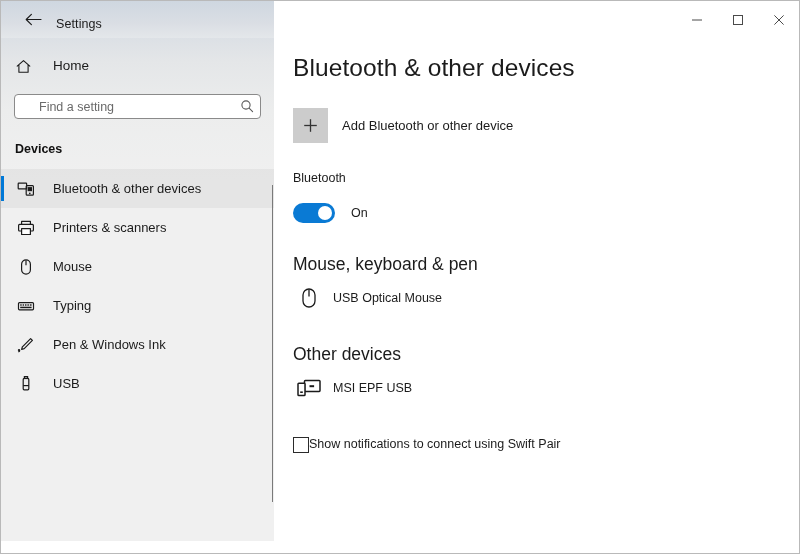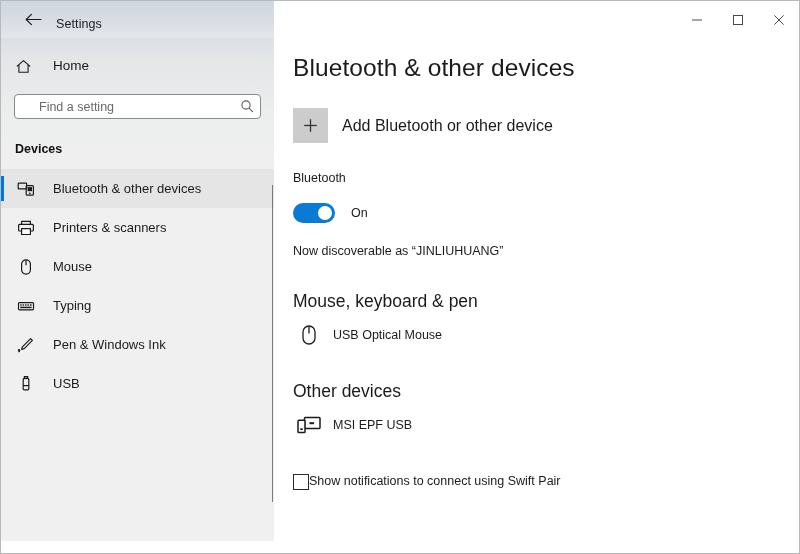--- a/index.html
+++ b/index.html
@@ -214,21 +214,21 @@
     align-items: center;
     margin: 24px 0 0 19px;
     cursor: default;
   }
   .add-btn {
     width: 35px; height: 35px;
     background: #cccccc;
     display: flex; align-items: center; justify-content: center;
   }
   .add-label {
-    font-size: 16px;
+    font-size: 13px;
     color: #1b1b1b;
     margin-left: 14px;
     line-height: 17px;
   }
 
   .bt-label {
     font-size: 12.5px;
     color: #1b1b1b;
     margin: 27px 0 16px 19px;
     line-height: 17px;
@@ -438,21 +438,20 @@
 
     <div class="bt-label">Bluetooth</div>
 
     <div class="toggle-row">
       <span class="toggle">
         <span class="knob"></span>
       </span>
       <span class="toggle-state">On</span>
     </div>
 
-    <div class="discoverable">Now discoverable as “JINLIUHUANG”</div>
 
     <div class="section-head">Mouse, keyboard &amp; pen</div>
     <div class="device-row">
       <span class="device-icon">
         <svg width="22" height="24" viewBox="0 0 22 24">
           <rect x="5" y="3" width="12" height="18" rx="6" fill="none" stroke="#1b1b1b" stroke-width="1.3"></rect>
           <line x1="11" y1="3.4" x2="11" y2="10.4" stroke="#1b1b1b" stroke-width="1.3"></line>
         </svg>
       </span>
       <span class="device-name">USB Optical Mouse</span>

